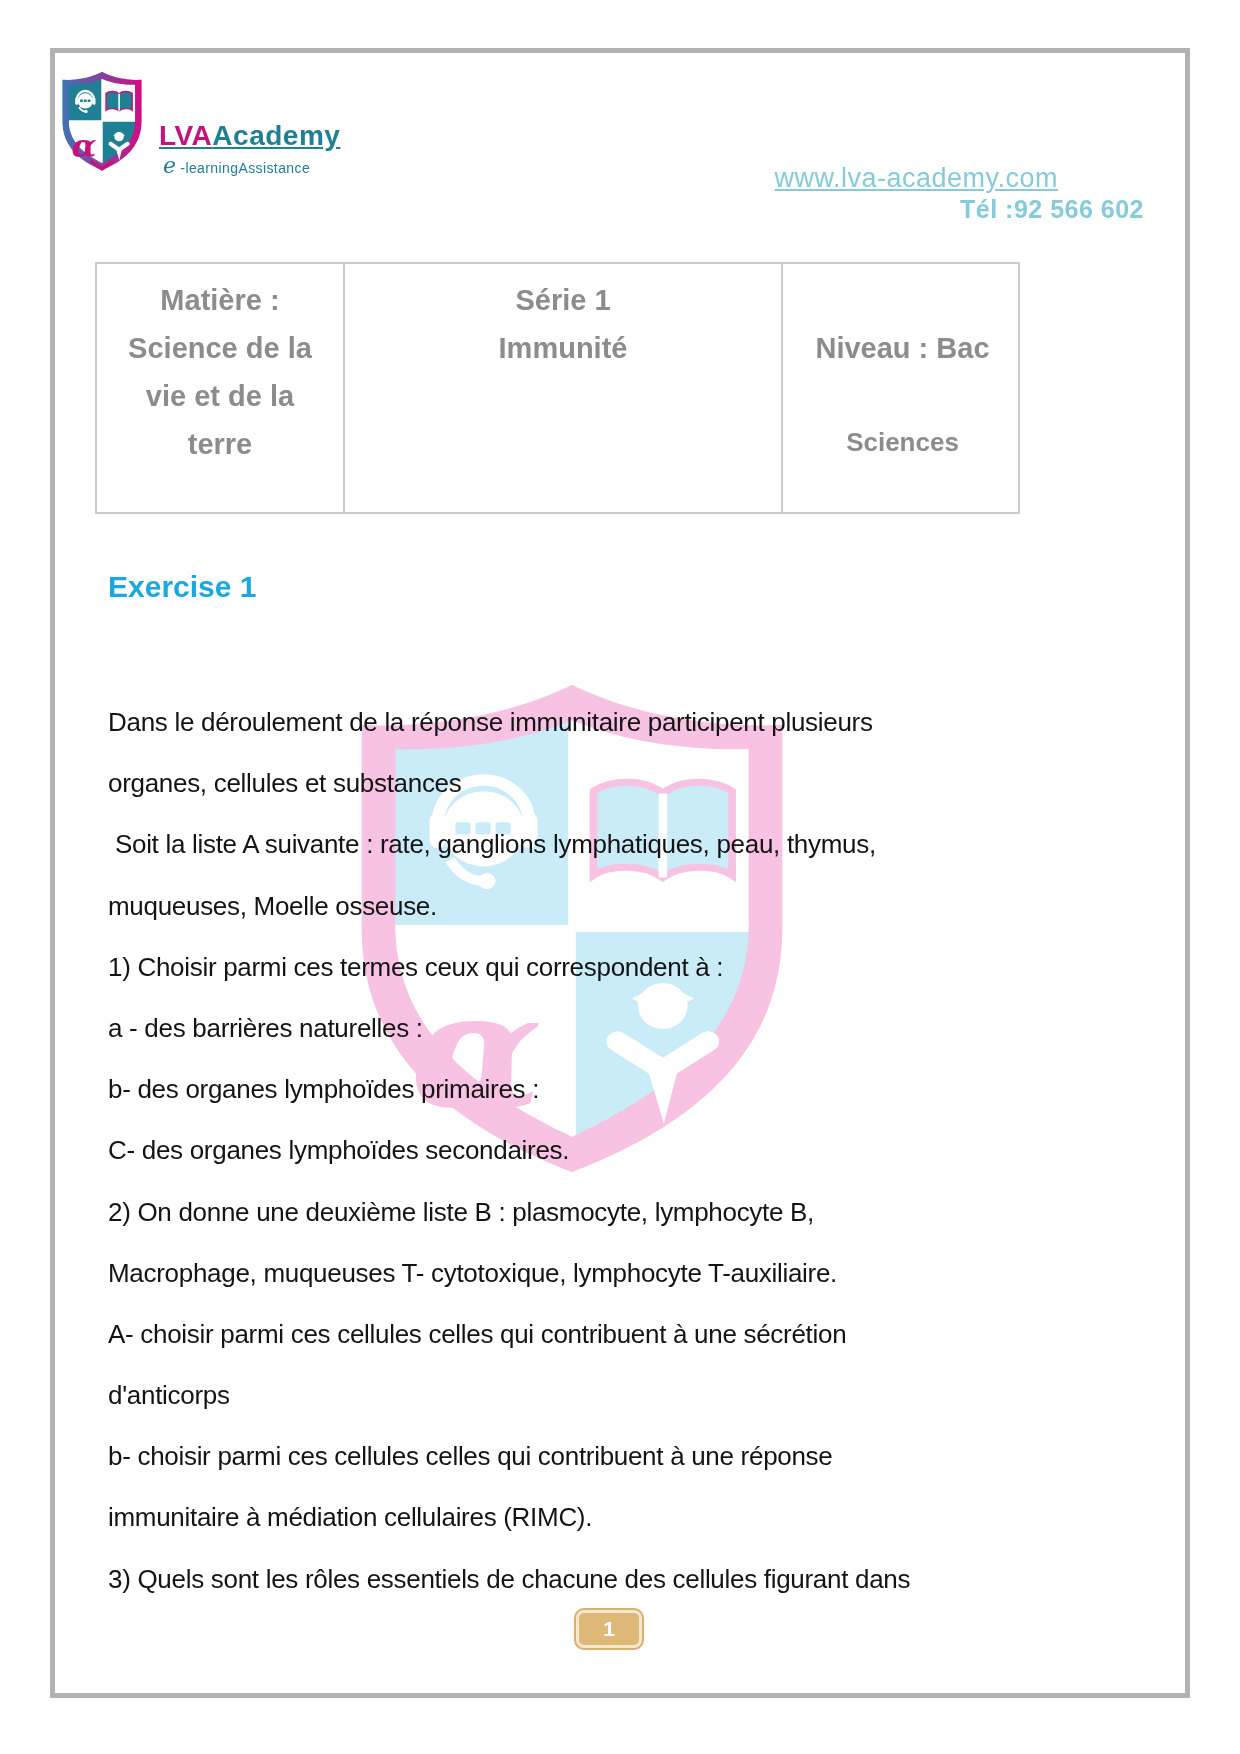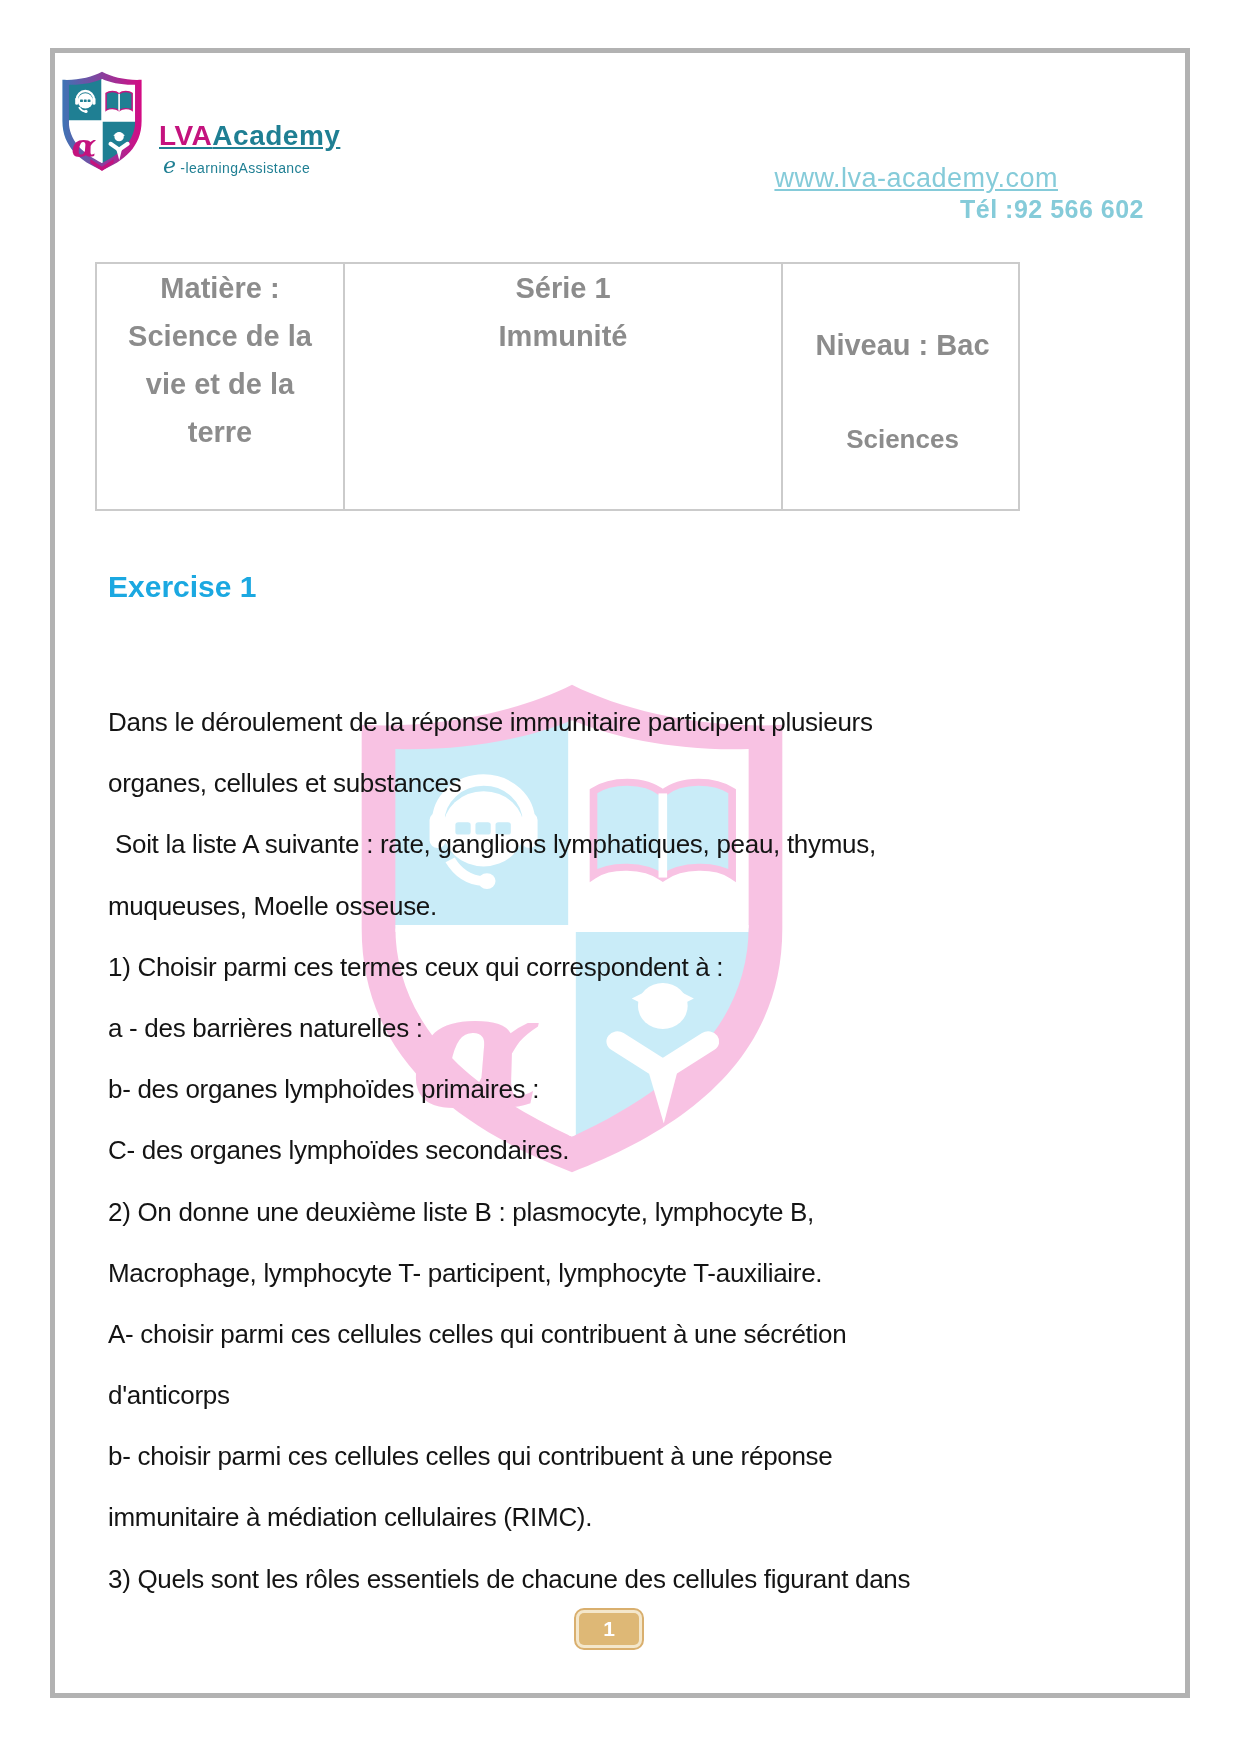--- a/index.html
+++ b/index.html
@@ -43,26 +43,26 @@
   }
   
   .info-table{
     position:absolute;left:95px;top:262px;width:925px;min-height:183px;
     display:grid;grid-template-columns:248px 438px 239px;
     border:2px solid #cbcbcb;box-sizing:border-box;
     background:transparent;z-index:2;
   }
   .cell{
     border-right:2px solid #cbcbcb;
-    padding-top:0;box-sizing:border-box;
+    padding-top:12px;box-sizing:border-box;
     text-align:center;font-weight:bold;
     color:var(--table-text-gray,#8c8c8c);
     font-size:29px;line-height:48px;white-space:pre-line;
   }
-  .cell:last-child{border-right:none;margin-top:9px;}
+  .cell:last-child{border-right:none;}
   .niveau-l1{font-size:29px;line-height:48px;}
   .niveau-l2{font-size:26px;line-height:44px;}
   
   .watermark{position:absolute;left:333px;top:676px;width:478px;height:505px;z-index:1;}
   .watermark svg{width:100%;height:100%;display:block;}
   
   .exercise-title{
     position:absolute;left:108px;top:570px;margin:0;z-index:2;
     font-size:30px;font-weight:bold;color:var(--heading-blue,#1ba8e1);text-align:center;
   }
@@ -201,21 +201,21 @@
   <div class="doc-body">
     <div class="doc-line">Dans le déroulement de la réponse immunitaire participent plusieurs</div>
     <div class="doc-line">organes, cellules et substances</div>
     <div class="doc-line"> Soit la liste A suivante : rate, ganglions lymphatiques, peau, thymus,</div>
     <div class="doc-line">muqueuses, Moelle osseuse.</div>
     <div class="doc-line">1) Choisir parmi ces termes ceux qui correspondent à :</div>
     <div class="doc-line">a - des barrières naturelles :</div>
     <div class="doc-line">b- des organes lymphoïdes primaires :</div>
     <div class="doc-line">C- des organes lymphoïdes secondaires.</div>
     <div class="doc-line">2) On donne une deuxième liste B : plasmocyte, lymphocyte B,</div>
-    <div class="doc-line">Macrophage, lymphocyte T- participent, lymphocyte T-auxiliaire.</div>
+    <div class="doc-line">Macrophage, muqueuses T- cytotoxique, lymphocyte T-auxiliaire.</div>
     <div class="doc-line">A- choisir parmi ces cellules celles qui contribuent à une sécrétion</div>
     <div class="doc-line">d'anticorps</div>
     <div class="doc-line">b- choisir parmi ces cellules celles qui contribuent à une réponse</div>
     <div class="doc-line">immunitaire à médiation cellulaires (RIMC).</div>
     <div class="doc-line">3) Quels sont les rôles essentiels de chacune des cellules figurant dans</div>
   </div>
 
   <div class="page-badge">
     <div class="page-badge-inner">
       <span>1</span>

